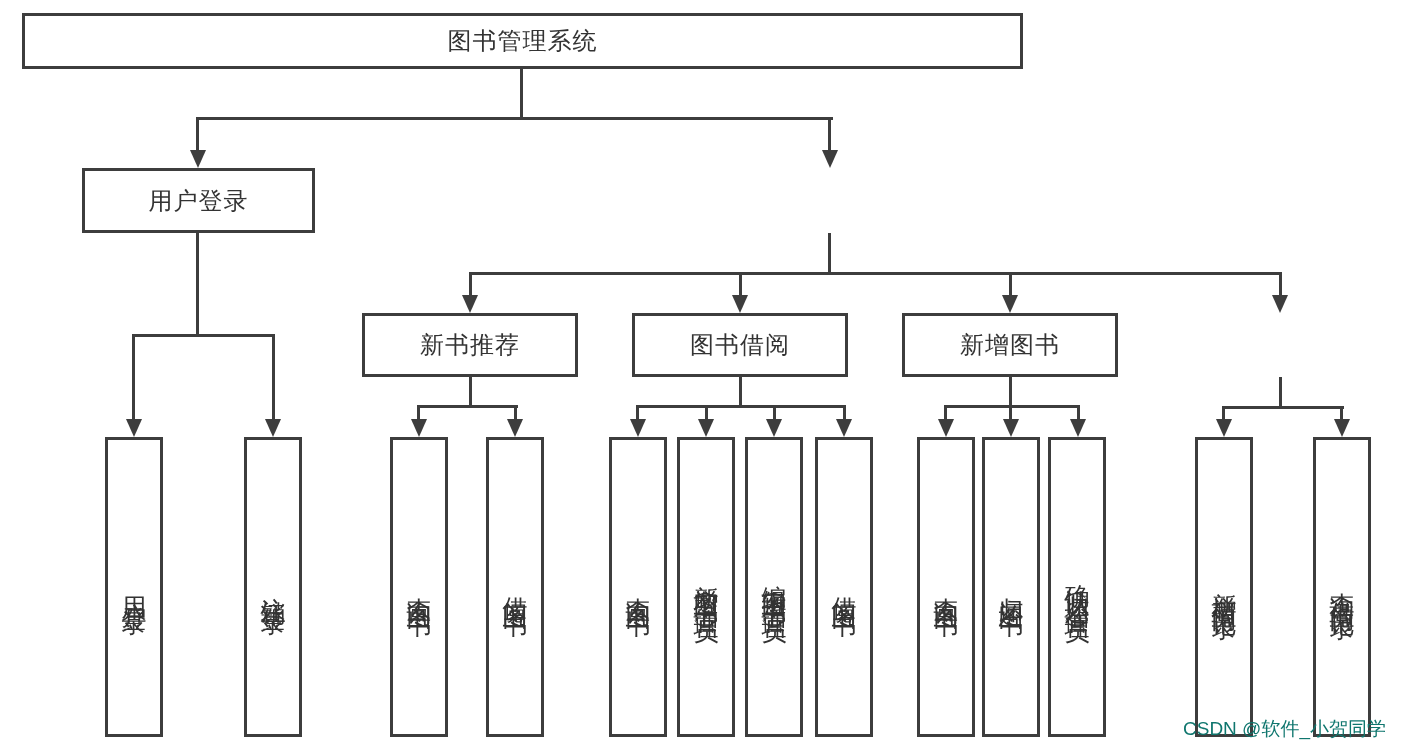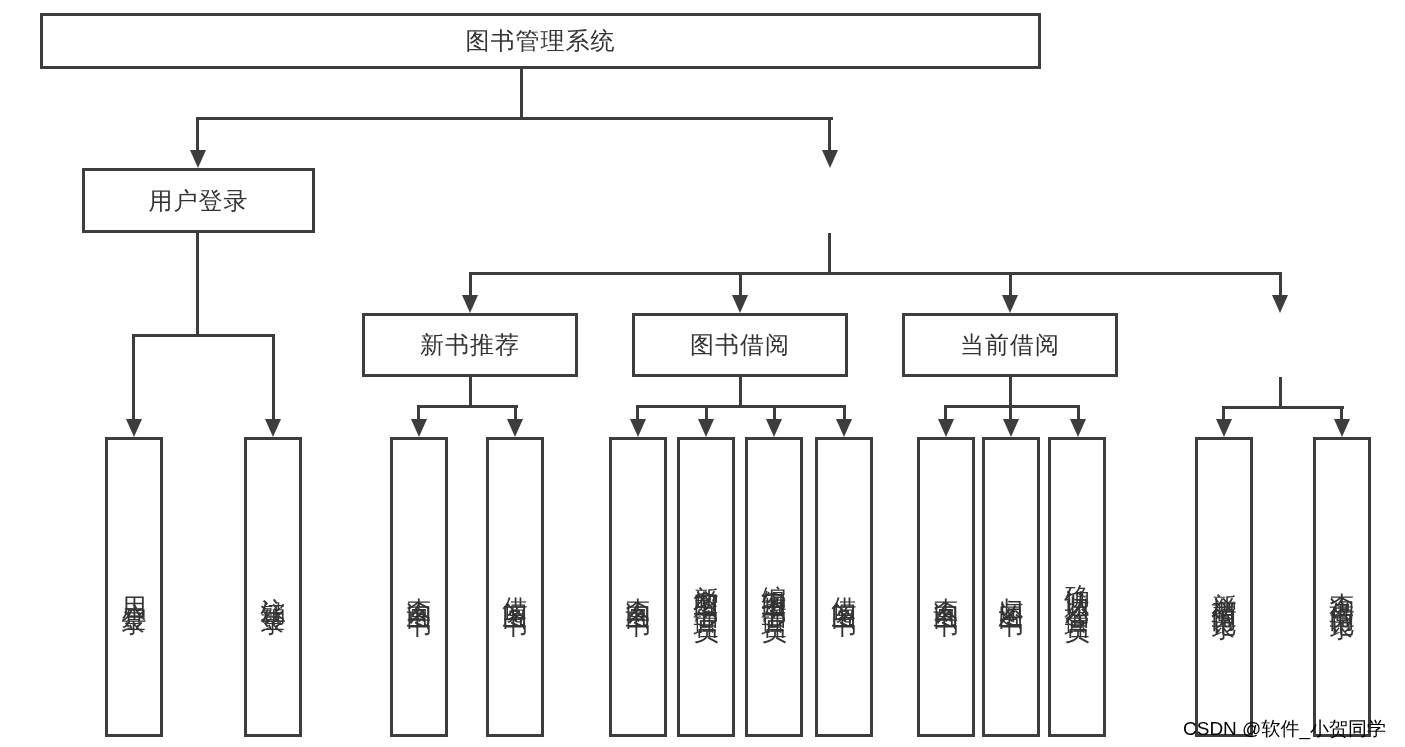--- a/index.html
+++ b/index.html
@@ -34,39 +34,39 @@
   .arrow{
     position:absolute;width:0;height:0;
     border-left:8px solid transparent;
     border-right:8px solid transparent;
     border-top:18px solid var(--line);
   }
   .watermark{
     position:absolute;
     left:1183px;top:716px;
     font-size:19px;
-    color:#000000;
+    color:#0f766e;
     white-space:nowrap;
   }
 </style>
 </head>
 <body>
 
 <div id="canvas">
 
-  <div class="box" style="left:40px;top:13px;width:1001px;height:56px;">图书管理系统</div>
+  <div class="box" style="left:22px;top:13px;width:1001px;height:56px;">图书管理系统</div>
 
   <div class="box" style="left:82px;top:168px;width:233px;height:65px;">用户登录</div>
 
 
   <div class="box" style="left:632px;top:313px;width:216px;height:64px;">图书借阅</div>
 
   <div class="box" style="left:362px;top:313px;width:216px;height:64px;">新书推荐</div>
 
-  <div class="box" style="left:902px;top:313px;width:216px;height:64px;">当前借阅</div>
+  <div class="box" style="left:902px;top:313px;width:216px;height:64px;">新增图书</div>
 
 
   <div class="box vbox" style="left:105px;top:437px;width:58px;height:300px;">用户登录</div>
   <div class="box vbox" style="left:244px;top:437px;width:58px;height:300px;">注销登录</div>
 
   <div class="box vbox" style="left:390px;top:437px;width:58px;height:300px;">查询图书</div>
   <div class="box vbox" style="left:486px;top:437px;width:58px;height:300px;">借阅图书</div>
 
   <div class="box vbox" style="left:609px;top:437px;width:58px;height:300px;">查询图书</div>
   <div class="box vbox" style="left:677px;top:437px;width:58px;height:300px;">新增图书（管理员）</div>

